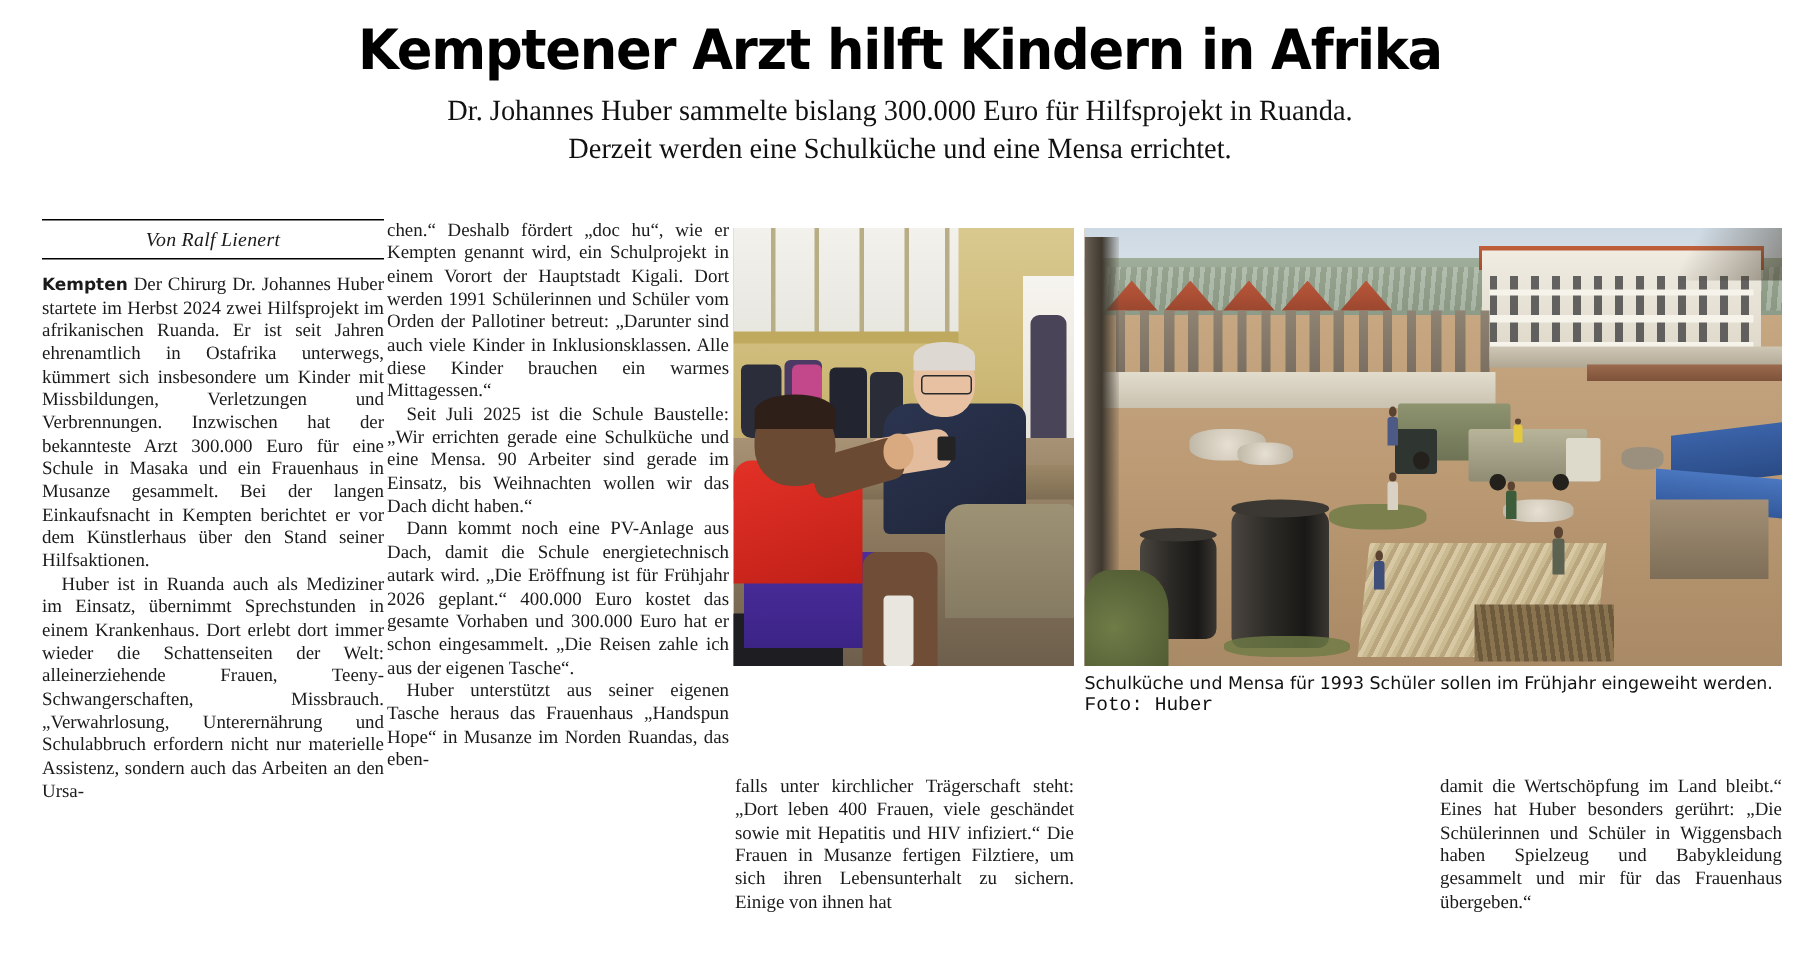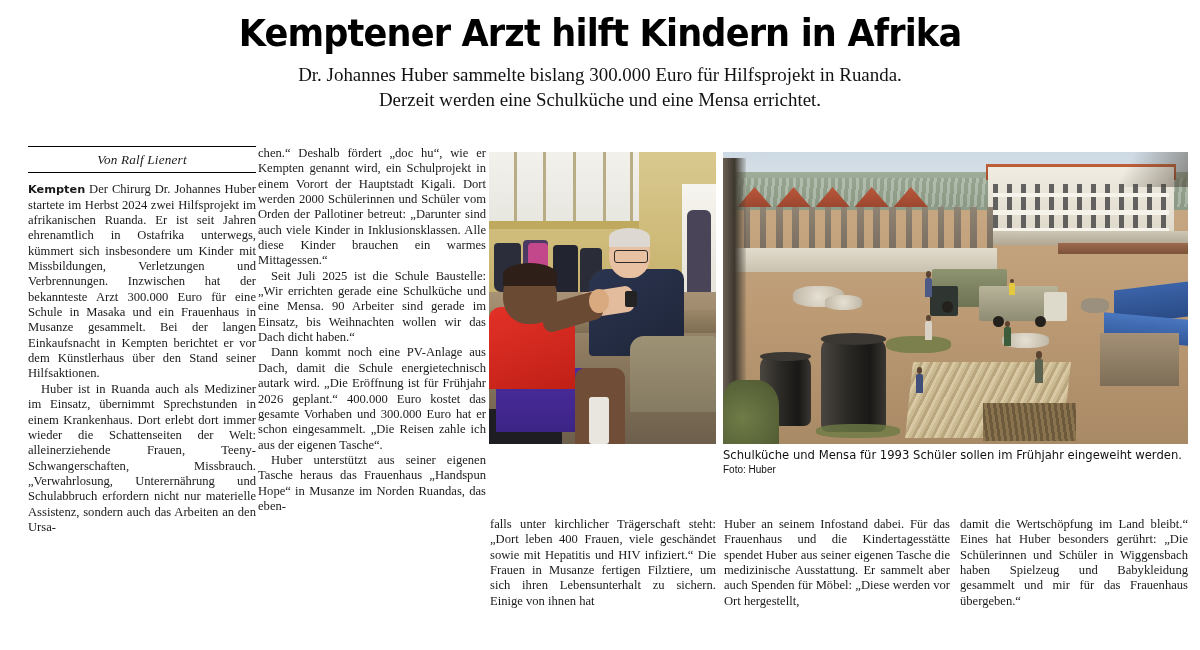--- a/index.html
+++ b/index.html
@@ -111,22 +111,22 @@
   .caption {
     position: absolute;
     font-family: "DejaVu Sans", "Liberation Sans", sans-serif;
     font-size: 11.6px;
     line-height: 14.4px;
     color: #111;
   }
   #cap1 { left: 489px; top: 302px; width: 230px; }
   #cap2 { left: 723px; top: 302px; width: 468px; }
   .credit {
-    font-size: 10px;
-    font-family: Liberation Sans, sans-serif;
+    font-size: 13px;
+    font-family: Liberation Mono, monospace;
   }
 
   
   .p1 { position: absolute; inset: 0; }
   .p1-wall { position: absolute; left: 0; top: 0; width: 100%; height: 52%;
              background: linear-gradient(#d9c98f, #cdb977 65%, #c3ad6a); }
   .p1-window { position: absolute; left: 0; top: 0; width: 66%; height: 24%;
                background: linear-gradient(#f2f1ec, #e7e6df); }
   .p1-mullion { position: absolute; top: 0; width: 3px; height: 24%;
                 background: #b9ad86; }
@@ -257,21 +257,21 @@
 
 <div class="page">
 
   <div class="col" id="col1">
     <div class="byline">Von Ralf Lienert</div>
     <p class="first"><span class="dateline">Kempten</span><span> Der Chirurg Dr. Johannes Huber startete im Herbst 2024 zwei Hilfsprojekt im afrikanischen Ruanda. Er ist seit Jahren ehrenamtlich in Ostafrika unterwegs, kümmert sich insbesondere um Kinder mit Missbildungen, Verletzungen und Verbrennungen. Inzwischen hat der bekannteste Arzt 300.000 Euro für eine Schule in Masaka und ein Frauenhaus in Musanze gesammelt. Bei der langen Einkaufsnacht in Kempten berichtet er vor dem Künstlerhaus über den Stand seiner Hilfsaktionen.</span></p>
     <p>Huber ist in Ruanda auch als Mediziner im Einsatz, übernimmt Sprechstunden in einem Krankenhaus. Dort erlebt dort immer wieder die Schattenseiten der Welt: alleinerziehende Frauen, Teeny-Schwangerschaften, Missbrauch. „Verwahrlosung, Unterernährung und Schulabbruch erfordern nicht nur materielle Assistenz, sondern auch das Arbeiten an den Ursa-</p>
   </div>
 
   <div class="col" id="col2">
-    <p class="first">chen.“ Deshalb fördert „doc hu“, wie er Kempten genannt wird, ein Schulprojekt in einem Vorort der Hauptstadt Kigali. Dort werden 2000 Schülerinnen und Schüler vom Orden der Pallotiner betreut: „Darunter sind auch viele Kinder in Inklusionsklassen. Alle diese Kinder brauchen ein warmes Mittagessen.“</p>
+    <p class="first">chen.“ Deshalb fördert „doc hu“, wie er Kempten genannt wird, ein Schulprojekt in einem Vorort der Hauptstadt Kigali. Dort werden 1991 Schülerinnen und Schüler vom Orden der Pallotiner betreut: „Darunter sind auch viele Kinder in Inklusionsklassen. Alle diese Kinder brauchen ein warmes Mittagessen.“</p>
     <p>Seit Juli 2025 ist die Schule Baustelle: „Wir errichten gerade eine Schulküche und eine Mensa. 90 Arbeiter sind gerade im Einsatz, bis Weihnachten wollen wir das Dach dicht haben.“</p>
     <p>Dann kommt noch eine PV-Anlage aus Dach, damit die Schule energietechnisch autark wird. „Die Eröffnung ist für Frühjahr 2026 geplant.“ 400.000 Euro kostet das gesamte Vorhaben und 300.000 Euro hat er schon eingesammelt. „Die Reisen zahle ich aus der eigenen Tasche“.</p>
     <p>Huber unterstützt aus seiner eigenen Tasche heraus das Frauenhaus „Handspun Hope“ in Musanze im Norden Ruandas, das eben-</p>
   </div>
 
   <div class="photo" id="photo1">
     <div class="p1">
       <div class="p1-wall"></div>
       <div class="p1-window"></div>
       <div class="p1-mullion" style="left:11%"></div>
@@ -394,20 +394,17 @@
       <div class="p2-tree"></div>
       <div class="p2-bush"></div>
       <div class="p2-branch"></div>
     </div>
   </div>
   <div class="caption" id="cap2"><span>Schulküche und Mensa für 1993 Schüler sollen im Frühjahr eingeweiht werden.</span> <span class="credit">Foto: Huber</span></div>
 
   <div class="lowcol" id="lcol3">
     <p>falls unter kirchlicher Trägerschaft steht: „Dort leben 400 Frauen, viele geschändet sowie mit Hepatitis und HIV infiziert.“ Die Frauen in Musanze fertigen Filztiere, um sich ihren Lebensunterhalt zu sichern. Einige von ihnen hat</p>
   </div>
-  <div class="lowcol" id="lcol4">
-    <p>Huber an seinem Infostand dabei. Für das Frauenhaus und die Kindertagesstätte spendet Huber aus seiner eigenen Tasche die medizinische Ausstattung. Er sammelt aber auch Spenden für Möbel: „Diese werden vor Ort hergestellt,</p>
-  </div>
   <div class="lowcol" id="lcol5">
     <p>damit die Wertschöpfung im Land bleibt.“ Eines hat Huber besonders gerührt: „Die Schülerinnen und Schüler in Wiggensbach haben Spielzeug und Babykleidung gesammelt und mir für das Frauenhaus übergeben.“</p>
   </div>
 
 </div>
 
 </body></html>

